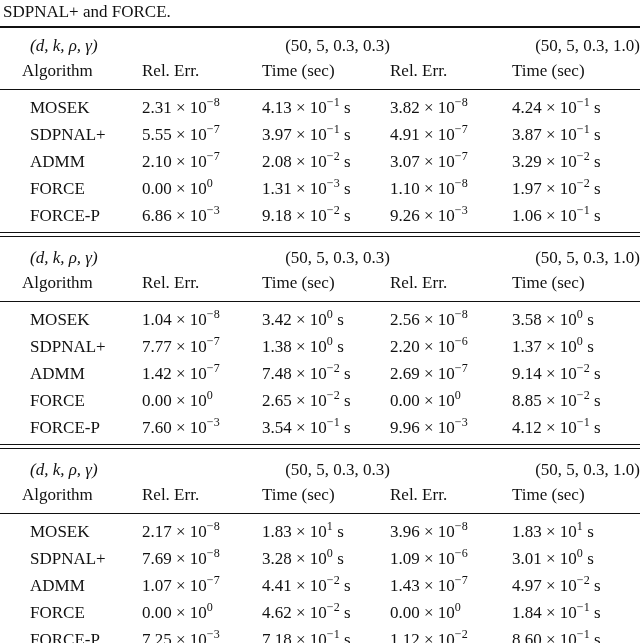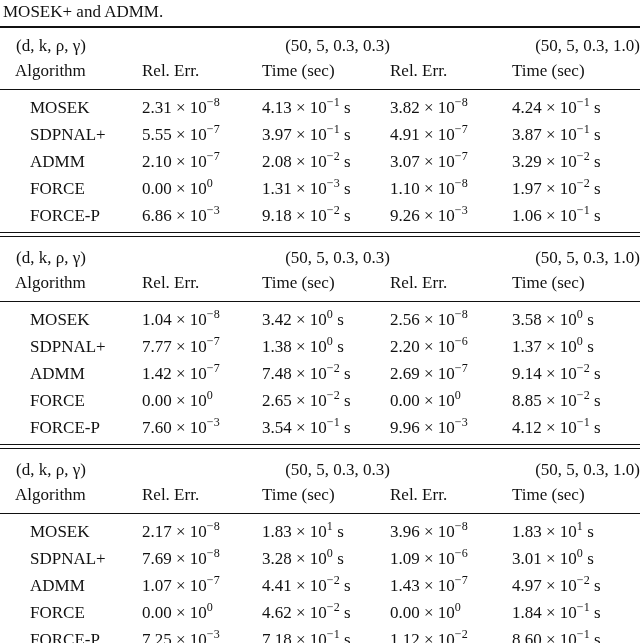--- a/index.html
+++ b/index.html
@@ -43,40 +43,40 @@
     vertical-align: baseline;
     white-space: nowrap;
     overflow: hidden;
   }
   col.c1 { width: 142px; }
   col.c2 { width: 120px; }
   col.c3 { width: 128px; }
   col.c4 { width: 122px; }
   col.c5 { width: 128px; }
   tr.params th { padding: 8px 0 3px 0; }
-  tr.params th.param-h { padding-left: 16px; margin-top: 47px; }
+  tr.params th.param-h { font-style: italic; padding-left: 30px; margin-top: 47px; }
   tr.params th.setting { text-align: right; }
   tr.cols th { padding: 2px 0 8px 0; border-bottom: 1.6px solid #111; }
-  tr.cols th:first-child { padding-left: 15px; margin-top: 12px; }
+  tr.cols th:first-child { padding-left: 22px; margin-top: 12px; }
   tbody td { padding: 4px 0 3px 0; }
   tbody td.alg { padding-left: 30px; }
   tbody tr:first-child td { padding-top: 8px; }
   sup {
     font-size: 71%;
     line-height: 0;
     vertical-align: baseline;
     position: relative;
     top: -0.55em;
   }
 </style>
 </head>
 <body>
 
 <div class="page">
-  <div class="caption">MOSEK+ and ADMM.</div>
+  <div class="caption">SDPNAL+ and FORCE.</div>
   <div class="rule single"></div>
   <div id="blocks">
   <table class="blk">
     <colgroup>
       <col class="c1">
           <col class="c2">
           <col class="c3">
           <col class="c4">
           <col class="c5">
     </colgroup>

